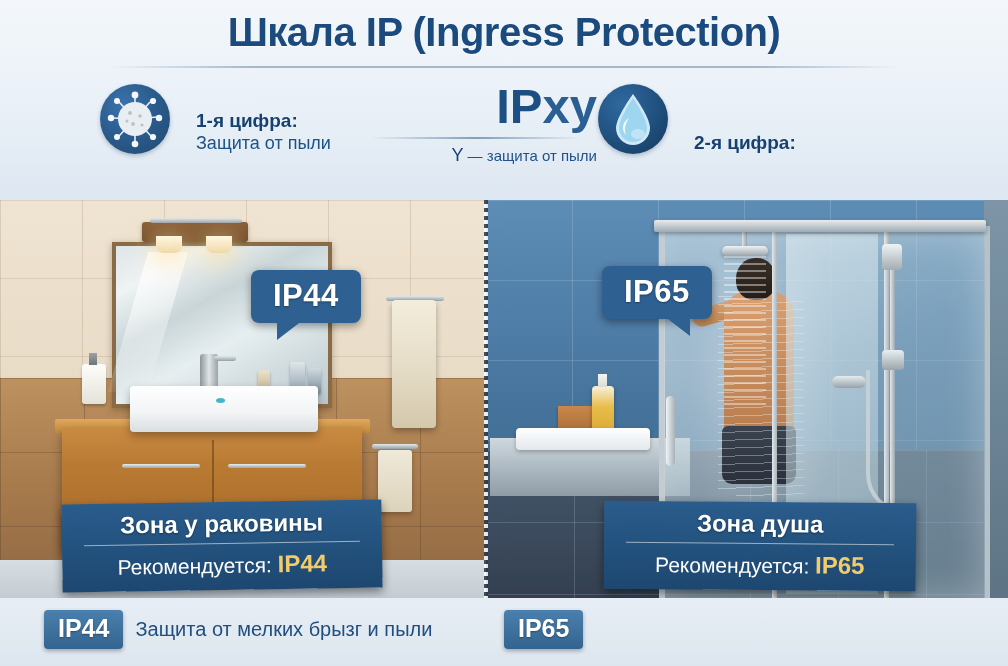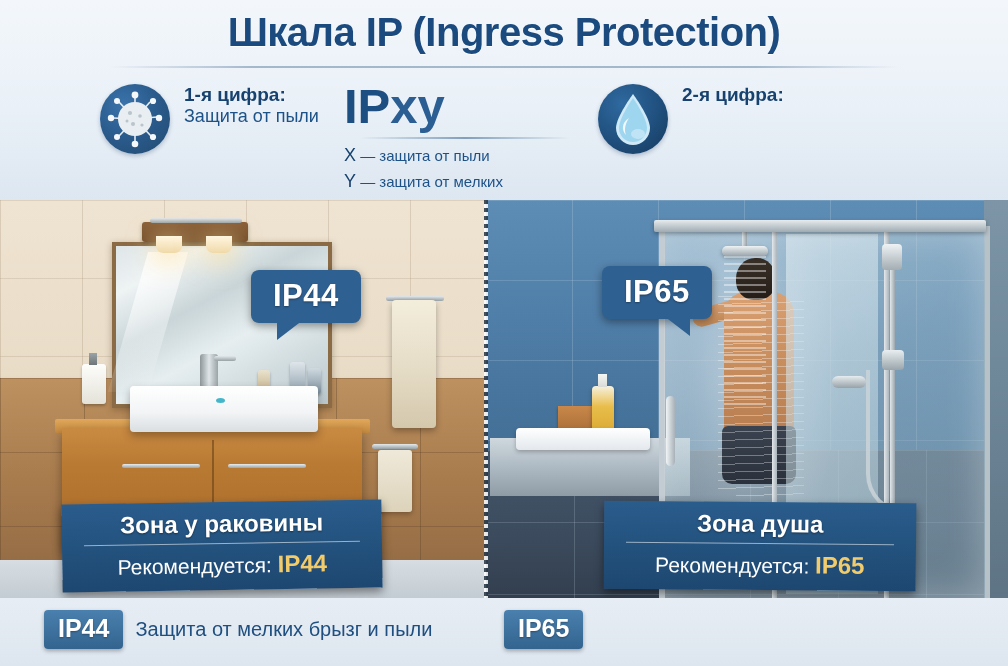--- a/index.html
+++ b/index.html
@@ -19,35 +19,35 @@
     position:absolute;left:0;top:10px;width:1008px;text-align:center;
     font-size:40px;font-weight:bold;color:#1b4a7e;letter-spacing:-0.5px;
     text-shadow:0 1px 1px rgba(255,255,255,.8);
   }
   .title-rule{
     position:absolute;left:110px;top:66px;width:788px;height:2px;
     background:linear-gradient(90deg,rgba(160,180,200,0) 0%,rgba(140,165,190,.75) 18%,rgba(140,165,190,.75) 82%,rgba(160,180,200,0) 100%);
   }
 
   
-  .legend{position:absolute;display:flex;align-items:flex-start;gap:14px;}
+  .legend{position:absolute;display:flex;align-items:flex-end;gap:26px;}
   .legend-left{left:100px;top:84px;}
   .legend-right{left:598px;top:84px;}
   .legend-badge{
     width:70px;height:70px;border-radius:50%;flex:0 0 auto;position:relative;
     box-shadow:0 2px 4px rgba(30,60,100,.28);
   }
   .badge-dust{background:radial-gradient(circle at 34% 30%,#3a74ab 0%,#2b5c8e 45%,#21496f 100%);}
   .badge-drop{background:radial-gradient(circle at 34% 28%,#2f699f 0%,#1f4f7d 55%,#16395c 100%);}
   .legend-txt{line-height:1.18;}
   .legend-t1{font-size:19px;font-weight:bold;color:#17426f;}
   .legend-t2{font-size:18px;color:#1d5288;}
 
   
-  .ipxy-wrap{position:absolute;left:344px;top:82px;width:242px;text-align:left;}
+  .ipxy-wrap{position:absolute;left:355px;top:82px;width:242px;text-align:right;}
   .ipxy{font-size:49px;font-weight:bold;color:#1d4f82;letter-spacing:0px;line-height:1;}
   .ipxy .lc{color:#2b5f93;}
   .ipxy-rule{
     margin:6px auto 4px;width:210px;height:2px;
     background:linear-gradient(90deg,rgba(150,175,200,0),rgba(120,150,180,.9),rgba(150,175,200,0));
   }
   .ipxy-line{font-size:15px;color:#1d5288;line-height:1.42;white-space:nowrap;}
   .ipxy-line .var{font-size:18px;color:#17426f;}
 
   
@@ -269,24 +269,22 @@
       </div>
       <div class="legend-txt">
         <div class="legend-t1">1-я цифра:</div>
         <div class="legend-t2">Защита от пыли</div>
       </div>
     </div>
 
     <div class="ipxy-wrap">
       <div class="ipxy"><span>IP</span><span class="lc">xy</span></div>
       <div class="ipxy-rule"></div>
-      <div class="ipxy-line"><span class="var">X</span>
+      <div class="ipxy-line"><span class="var">Y</span>
         <span>— защита от пыли</span></div>
-      <div class="ipxy-line"><span class="var">Y</span>
-        <span>— защита от мелких</span></div>
     </div>
 
     <div class="legend legend-right">
       <div class="legend-badge badge-drop">
         <svg width="70" height="70" viewBox="0 0 70 70">
           <path d="M35 10 C35 10 18 33 18 44 a17 17 0 0 0 34 0 C52 33 35 10 35 10 Z" fill="#cfe9f7"></path>
           <path d="M35 14 C35 14 21 34 21 44 a14 14 0 0 0 28 0 C49 34 35 14 35 14 Z" fill="#9ed6f0"></path>
           <path d="M31 34 C27 40 26 46 28 51 C23 46 24 38 31 34 Z" fill="#ffffff" opacity=".85"></path>
           <ellipse cx="40" cy="50" rx="7" ry="5" fill="#ffffff" opacity=".35"></ellipse>
         </svg>

